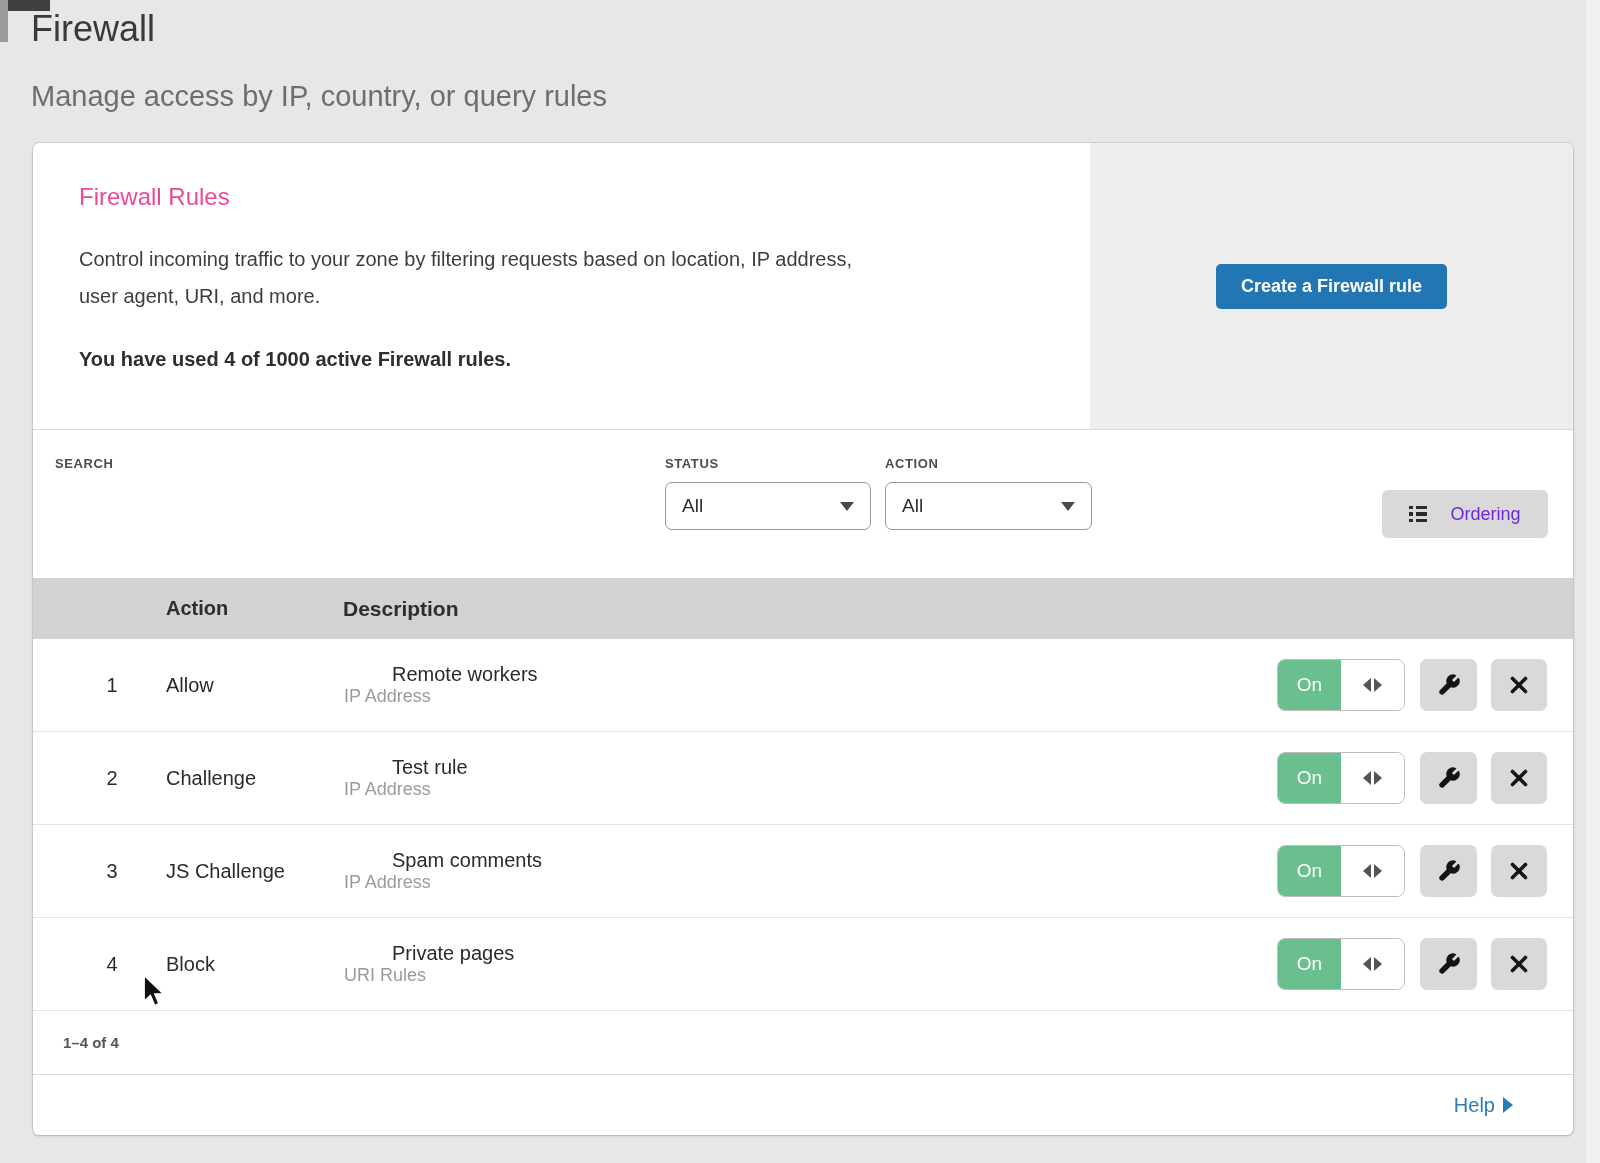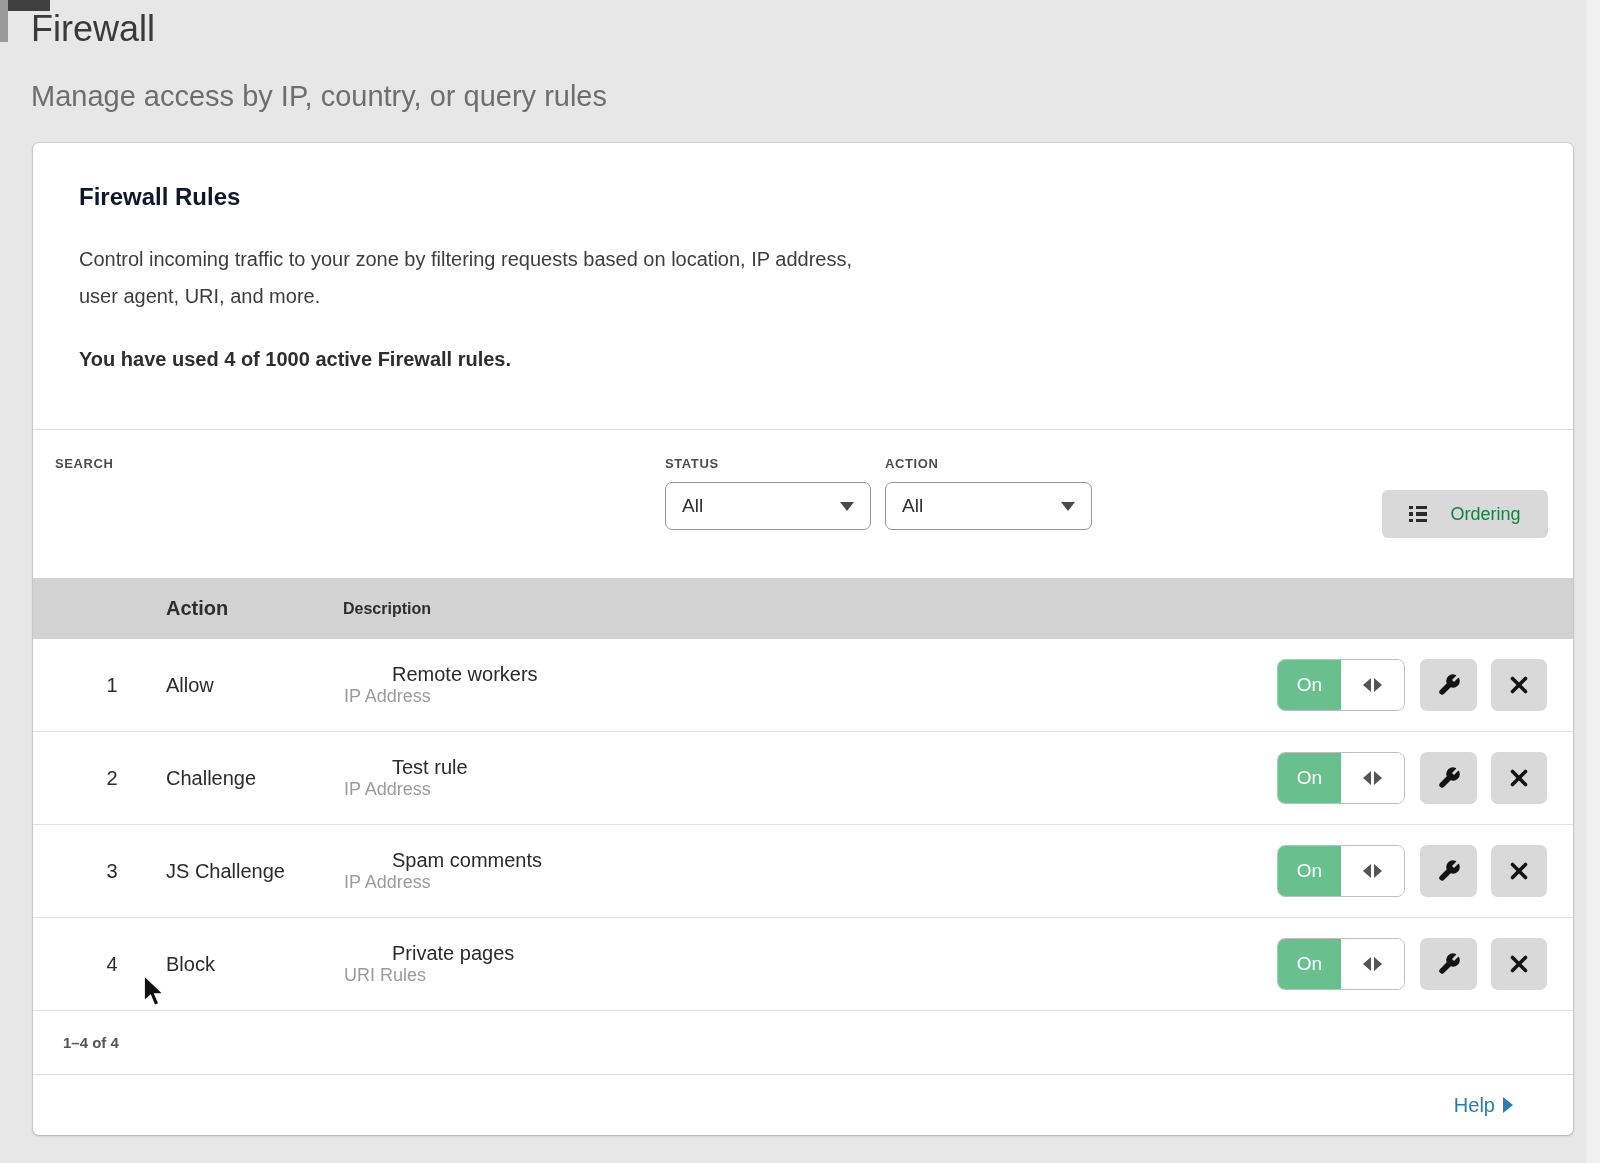--- a/index.html
+++ b/index.html
@@ -33,21 +33,21 @@
     position:absolute; right:0; top:0; width:483px; height:287px;
     background:#ededed; display:flex; align-items:center; justify-content:center;
   }
   .btn-primary {
     border:none; cursor:pointer;
     background:#2276b3; color:#ffffff;
     font-family:"Liberation Sans", sans-serif;
     font-size:18px; font-weight:600;
     padding:12px 25px; border-radius:5px;
   }
-  .info-heading { position:absolute; left:46px; top:40px; font-size:24px; font-weight:700; color:#0f172a; }
+  .info-heading { position:absolute; left:46px; top:40px; font-size:24px; font-weight:400; color:#ec4899; }
   .info-desc { position:absolute; left:46px; top:98px; font-size:20px; line-height:37px; color:#3d3d3d; }
   .info-usage { position:absolute; left:46px; top:205px; font-size:20px; font-weight:700; color:#2e2e2e; }
 
   
   .filter-section { position:relative; height:148px; }
   .flabel { position:absolute; top:26px; font-size:13px; font-weight:700; letter-spacing:0.6px; color:#4c4c4c; }
   .lbl-search { left:22px; }
   .lbl-status { left:632px; }
   .lbl-action { left:852px; }
 
@@ -70,34 +70,34 @@
   }
   .sel-status { left:632px; width:206px; }
   .sel-action { left:852px; }
   .select-value { font-size:19px; color:#2e2e2e; }
   .caret-down { width:0; height:0; border-left:7px solid transparent; border-right:7px solid transparent; border-top:9px solid #4a4a4a; }
 
   .ordering-btn {
     position:absolute; left:1349px; top:60px; width:166px; height:48px;
     background:#d9d9d9; border:none; border-radius:6px; cursor:pointer;
     display:flex; align-items:center; justify-content:center; gap:23px;
-    font-family:"Liberation Sans", sans-serif; font-size:18px; color:#15803d;
+    font-family:"Liberation Sans", sans-serif; font-size:18px; color:#6d28d9;
   }
   .ordering-icon { display:flex; flex-direction:column; gap:3px; }
   .oi-row { display:flex; gap:3px; align-items:center; }
   .oi-dot { width:4px; height:3.5px; background:#2b2b2b; }
   .oi-bar { width:11px; height:3.5px; background:#2b2b2b; }
 
   
   .table-header {
     position:relative; height:61px; background:#d2d2d2;
     display:flex; align-items:center;
   }
   .th-action { position:absolute; left:133px; font-size:20px; font-weight:700; color:#2e2e2e; }
-  .th-desc { position:absolute; left:310px; font-size:16px; font-weight:700; color:#2e2e2e; }
+  .th-desc { position:absolute; left:310px; font-size:21px; font-weight:700; color:#2e2e2e; }
 
   .rule-row {
     position:relative; height:93px; border-bottom:1px solid #e3e3e3;
     display:flex; align-items:center; background:#fff;
   }
   .rr-num { margin-left:62px; width:34px; text-align:center; font-size:20px; color:#2b2b2b; flex:none; }
   .rr-action { margin-left:37px; width:141px; font-size:20px; color:#2b2b2b; flex:none; }
   .rr-desc { margin-left:37px; flex:1; }
   .rr-desc-title { font-size:20px; color:#2b2b2b;margin-left:48px; }
   .rr-desc-sub { font-size:18px; color:#9b9b9b; }
@@ -143,20 +143,23 @@
 <div class="edge-top-left"></div>
 <div class="edge-left"></div>
 <div class="edge-right"></div>
 
 <h1 class="page-title">Firewall</h1>
 <div class="page-subtitle">Manage access by IP, country, or query rules</div>
 
 <div class="card">
 
   <div class="info-section">
+    <div class="info-right">
+      <button class="btn-primary" style="background: rgb(34, 118, 179);">Create a Firewall rule</button>
+    </div>
     <h2 class="info-heading">Firewall Rules</h2>
     <div class="info-desc">
       <div>Control incoming traffic to your zone by filtering requests based on location, IP address,</div>
       <div>user agent, URI, and more.</div>
     </div>
     <div class="info-usage">You have used 4 of 1000 active Firewall rules.</div>
   </div>
 
   <div class="filter-section">
     <span class="flabel lbl-search">SEARCH</span>

